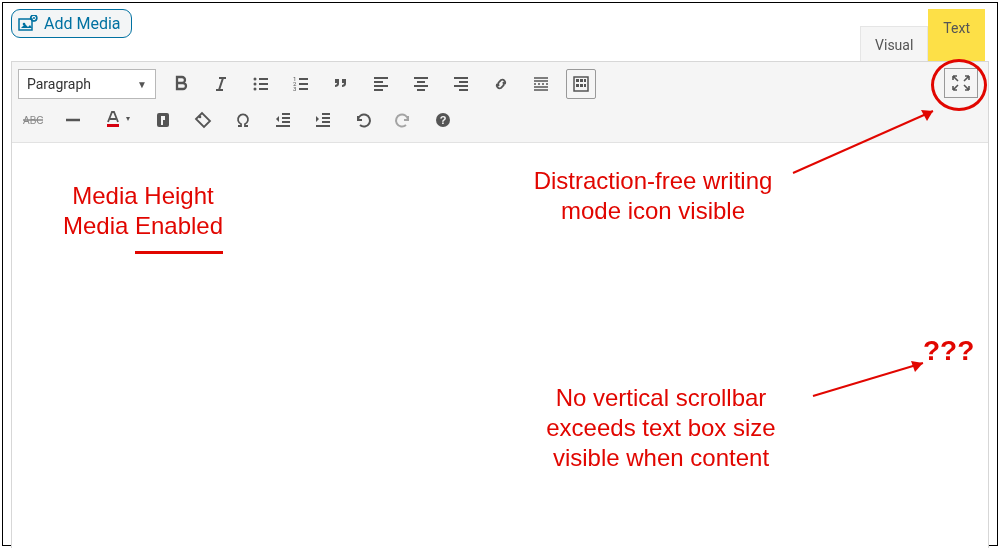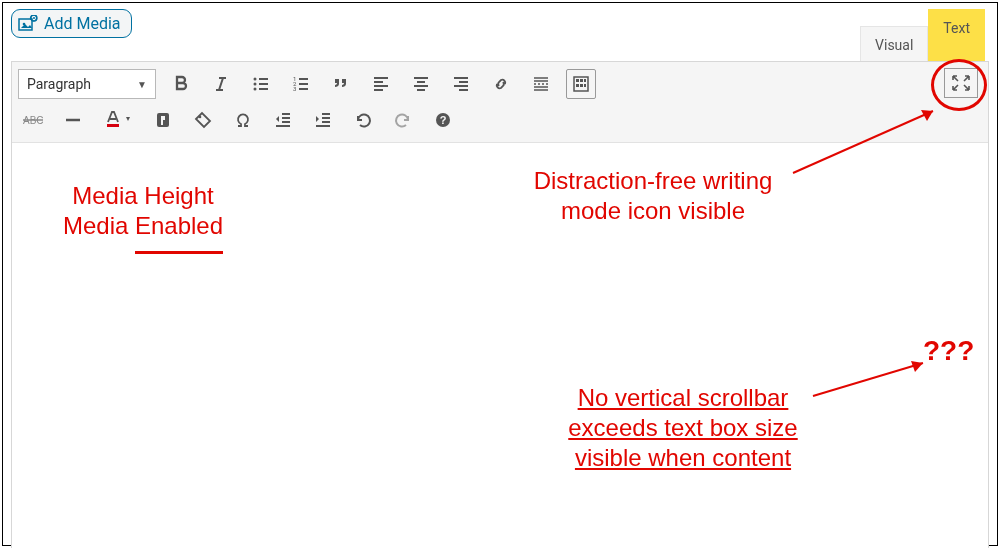--- a/index.html
+++ b/index.html
@@ -350,21 +350,21 @@
     <div>
       <span>Media </span><span class="underline-red">Enabled</span>
     </div>
   </div>
 
   <div class="annot" style="left:500px; top:163px; width:300px;">
     <div>Distraction-free writing</div>
     <div>mode icon visible</div>
   </div>
 
-  <div class="annot" style="left:540px; top:380px; width:280px;text-decoration:underline;">
+  <div class="annot" style="left:518px; top:380px; width:280px;">
     <div>No vertical scrollbar</div>
     <div>exceeds text box size</div>
     <div>visible when content</div>
   </div>
 
   <div class="q-marks" style="left:920px; top:332px;">???</div>
 
   <div class="circle" style="left:928px; top:56px; width:56px; height:52px;"></div>
 
   <svg class="arrow" style="left:0; top:0;" width="1000" height="548">

